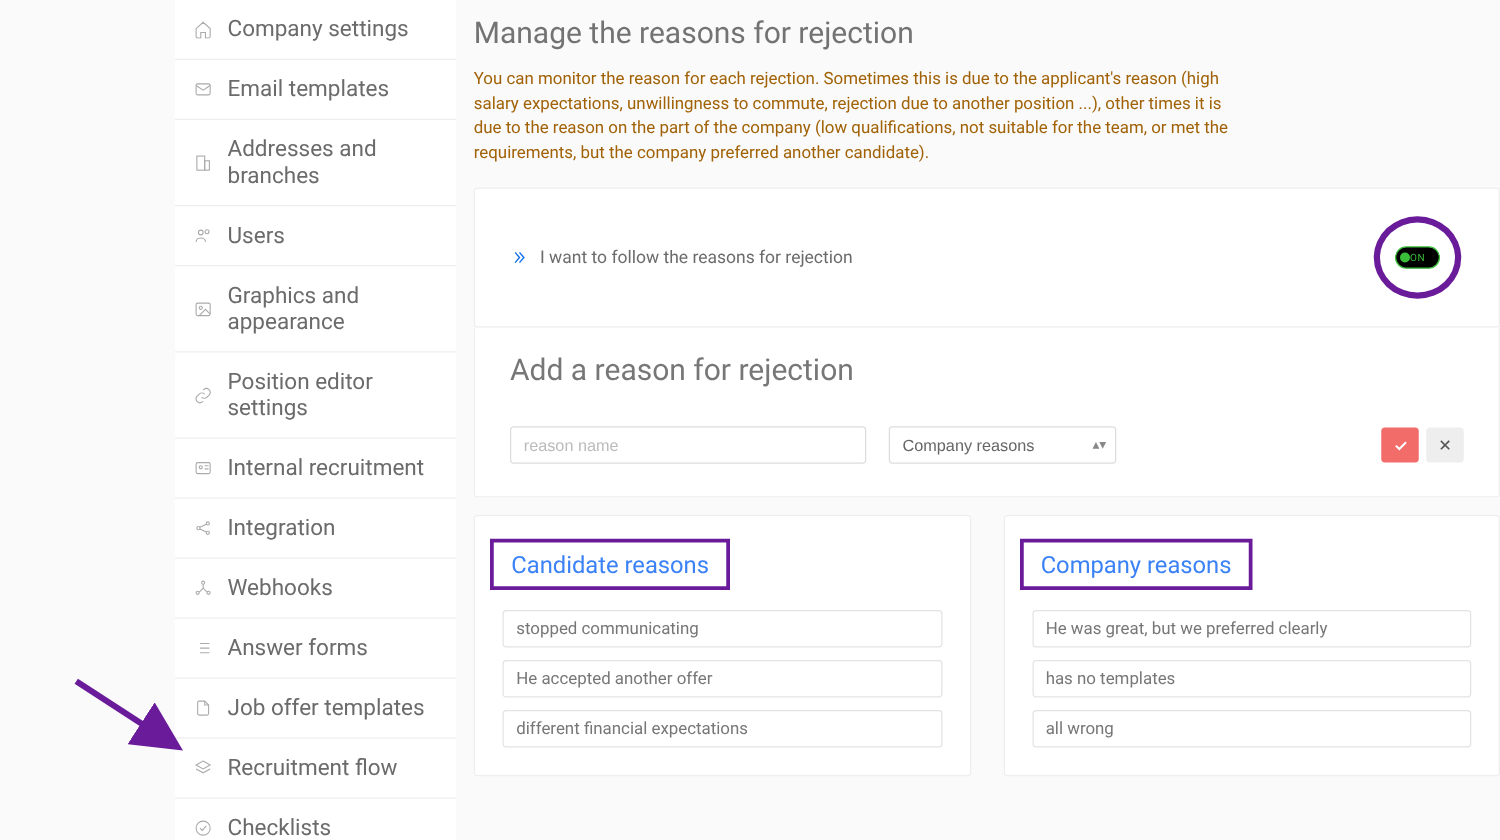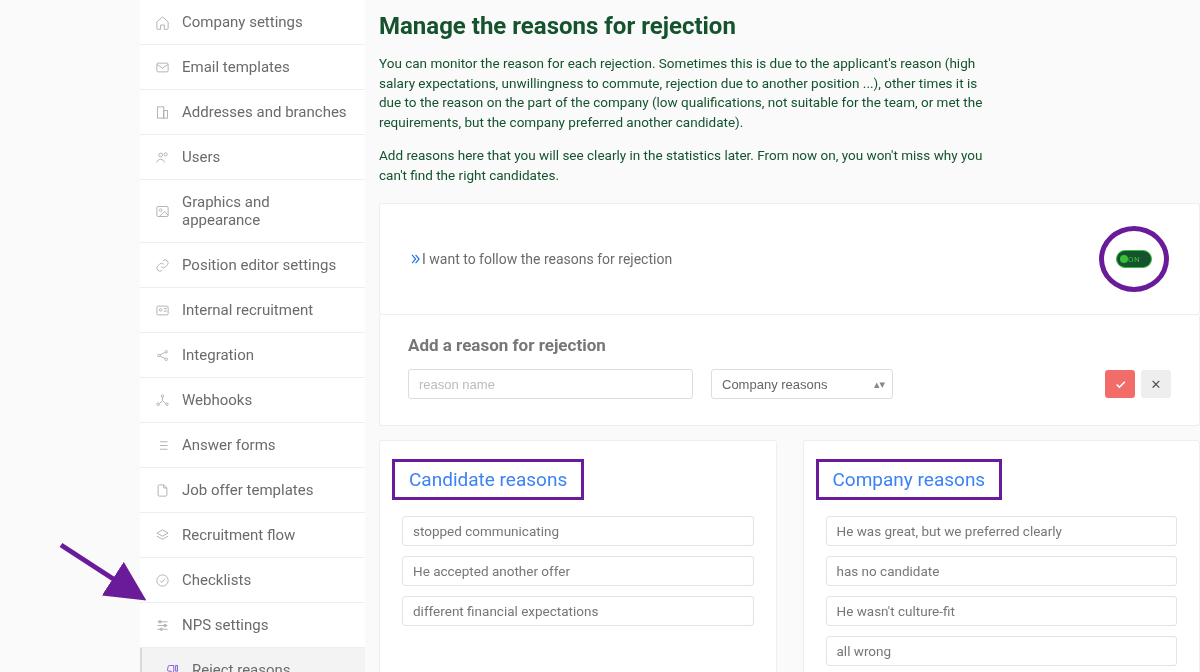--- a/index.html
+++ b/index.html
@@ -22,21 +22,21 @@
     background: #fff;
   }
   .sidebar-item {
     display: flex;
     align-items: center;
     padding: 13px 14px;
     border-bottom: 1px solid #eee;
     color: #6b6b6b;
     cursor: pointer;
     gap: 12px;
-    font-size: 15px;
+    font-size: 18px;
   }
   .sidebar-item.active {
     background: #f3f3f3;
     box-shadow: 2px 0 0 #d9d9d9 inset;
     padding-left: 24px;
   }
   .sidebar-icon {
     width: 16px;
     height: 16px;
     display: inline-flex;
@@ -46,67 +46,67 @@
     flex-shrink: 0;
   }
   .sidebar-icon svg { width: 15px; height: 15px; stroke: currentColor; fill: none; stroke-width: 1.4; }
   .sidebar-item.active .sidebar-icon { color: #7a4bd4; }
   .main {
     flex: 1;
     padding: 0 0 20px 14px;
   }
   .page-title {
     font-size: 24px;
-    font-weight: 700;
-    color: #14532d;
+    font-weight: 400;
+    color: #737373;
     margin: 12px 0 14px 0;
   }
-  .intro { color: #14532d; font-size: 13.5px; line-height: 1.45; max-width: 620px; }
+  .intro { color: #a16207; font-size: 13.5px; line-height: 1.45; max-width: 620px; }
   .intro p { margin-bottom: 14px; }
   .card {
     background: #fff;
     border: 1px solid #eee;
     border-radius: 3px;
   }
   .follow-card {
     margin-top: 18px;
     padding: 22px 30px 22px 28px;
     display: flex;
     align-items: center;
     position: relative;
   }
-  .follow-left { display:flex; align-items:center; color:#6b6b6b; font-size:14px; }
+  .follow-left { display:flex; align-items:center; gap:10px; color:#6b6b6b; font-size:14px; }
   .chevrons-icon { color: #1a73e8; display:inline-flex; }
   .chevrons-icon svg { width:14px; height:14px; stroke: currentColor; fill:none; stroke-width:2; }
   .toggle-wrap {
     margin-left: auto;
     position: relative;
     width: 70px; height: 66px;
     display:flex; align-items:center; justify-content:center;
   }
   .toggle-ring {
     position:absolute; inset:0;
     border: 5px solid #6A1B9A;
     border-radius: 50%;
   }
   .toggle {
     width: 36px; height: 18px; border:1px solid #3bbf3b; border-radius: 10px;
     display:flex; align-items:center; padding:1px 3px; gap:0;
-    background:#14532d; cursor:pointer;
+    background:#000000; cursor:pointer;
     justify-content:flex-start;
   }
   .toggle-dot { width: 8px; height:8px; background:#3bbf3b; border-radius:50%; }
   .toggle-label { font-size:8px; color:#3bbf3b; letter-spacing:0.5px; }
   .addreason-card {
     margin-top: 0;
     padding: 20px 28px 26px 28px;
     border-top: none;
   }
   .addreason-title {
-    font-size: 17px; color:#777; font-weight:700; margin-bottom:14px;
+    font-size: 24px; color:#777; font-weight:400; margin-bottom:31px;
   }
   .addreason-row {
     display:flex; align-items:center; gap:18px;
   }
   .text-input {
     flex: 0 0 285px;
     border:1px solid #ddd; border-radius:3px; height:30px;
     padding: 0 10px; font-size:13px; color:#555;
   }
   .text-input::placeholder { color:#bbb; }
@@ -309,21 +309,20 @@
           </span>
       <span>Reject reasons</span>
     </div>
 
   </nav>
 
   <main class="main">
     <h1 class="page-title">Manage the reasons for rejection</h1>
     <div class="intro">
       <p>You can monitor the reason for each rejection. Sometimes this is due to the applicant's reason (high salary expectations, unwillingness to commute, rejection due to another position ...), other times it is due to the reason on the part of the company (low qualifications, not suitable for the team, or met the requirements, but the company preferred another candidate).</p>
-      <p>Add reasons here that you will see clearly in the statistics later. From now on, you won't miss why you can't find the right candidates.</p>
     </div>
 
     <div class="card follow-card">
       <div class="follow-left">
         <span class="chevrons-icon">
           <svg viewBox="0 0 24 24">
                 <path d="M7 5l6 7-6 7"></path>
                 <path d="M13 5l6 7-6 7"></path>
               </svg>
         </span>
@@ -362,22 +361,21 @@
     <div class="reasons-row">
       <div class="reasons-col">
         <h3 class="col-title">Candidate reasons</h3>
         <div class="reason-item">stopped communicating</div>
         <div class="reason-item">He accepted another offer</div>
         <div class="reason-item">different financial expectations</div>
       </div>
       <div class="reasons-col">
         <h3 class="col-title">Company reasons</h3>
         <div class="reason-item">He was great, but we preferred clearly</div>
-        <div class="reason-item">has no candidate</div>
-        <div class="reason-item">He wasn't culture-fit</div>
+        <div class="reason-item">has no templates</div>
         <div class="reason-item">all wrong</div>
       </div>
     </div>
   </main>
 </div>
 
 <div class="arrow-annot">
   <svg viewBox="0 0 100 70">
     <defs>
       <marker id="ah" markerWidth="8" markerHeight="8" refX="6" refY="4" orient="auto">

